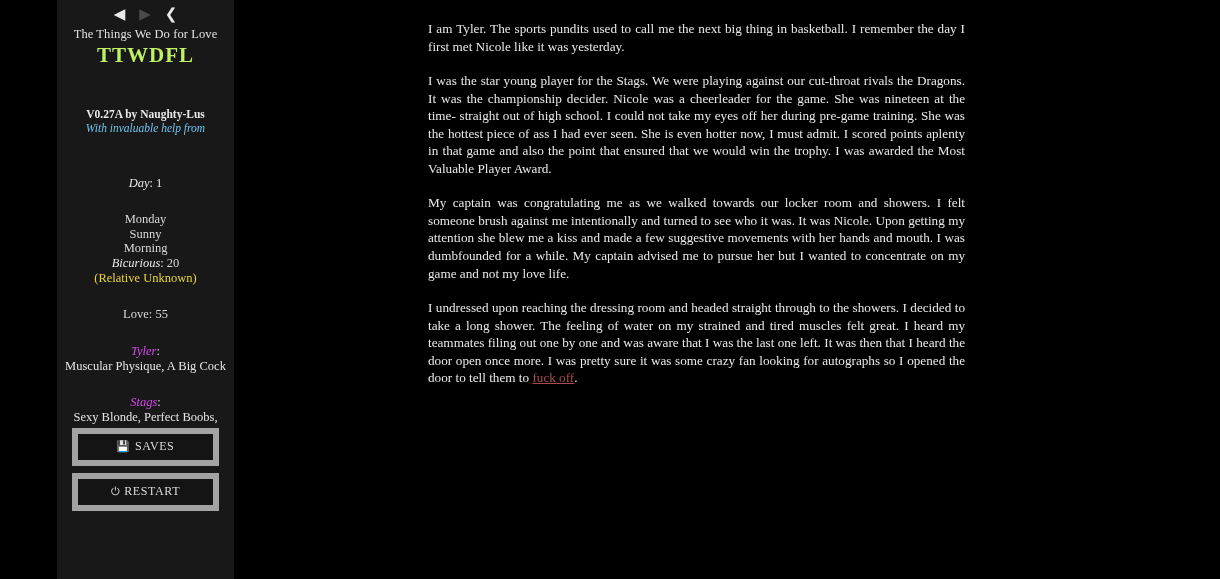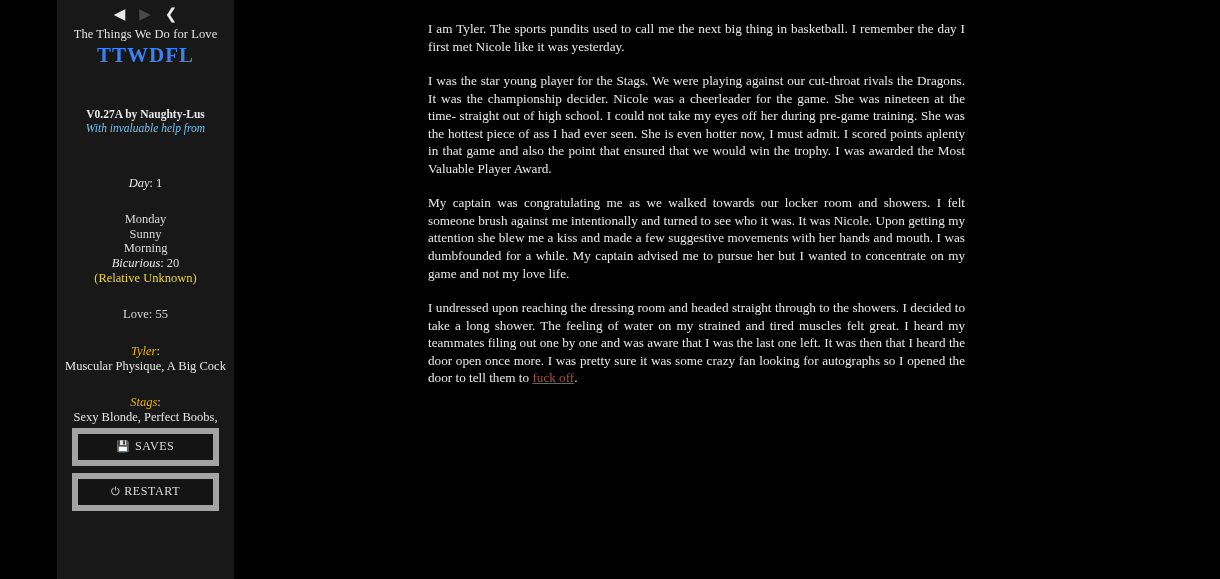--- a/index.html
+++ b/index.html
@@ -53,21 +53,21 @@
     margin-top: 3px;
     font-size: 12.5px;
     color: #e0e0e0;
     letter-spacing: 0.1px;
   }
   .game-title {
     margin-top: 1px;
     font-size: 21px;
     font-weight: bold;
     letter-spacing: 1px;
-    color: #3b82f6;
+    color: #bef264;
     font-family: Liberation Serif, serif;
   }
   .version {
     margin-top: 40px;
     font-size: 11.5px;
     font-weight: bold;
     color: #e8e8e8;
   }
   .credit {
     margin-top: 2px;
@@ -80,21 +80,21 @@
     font-size: 12.5px;
     color: #e8e8e8;
   }
   .day-line i { font-style: italic; }
   .stat-block { margin-top: 21px; line-height: 1.17; }
   .stat-block div { font-size: 12.5px; }
   .rep-label { font-style: italic; color: #e8e8e8; }
   .rep-sub { color: #e8d53a; }
   .love-line { margin-top: 22px; font-size: 12.5px; }
   .char-block { margin-top: 22px; line-height: 1.17; }
-  .char-name { color: #eab308; font-style: italic; font-size: 12.5px; }
+  .char-name { color: #d946ef; font-style: italic; font-size: 12.5px; }
   .char-desc { font-size: 12.5px; color: #e4e4e4; }
   .btn-area {
     position: absolute;
     left: 15px; right: 15px;
     top: 428px;
   }
   .side-btn {
     display: block;
     width: 100%;
     border: 6px solid #a3a3a3;

